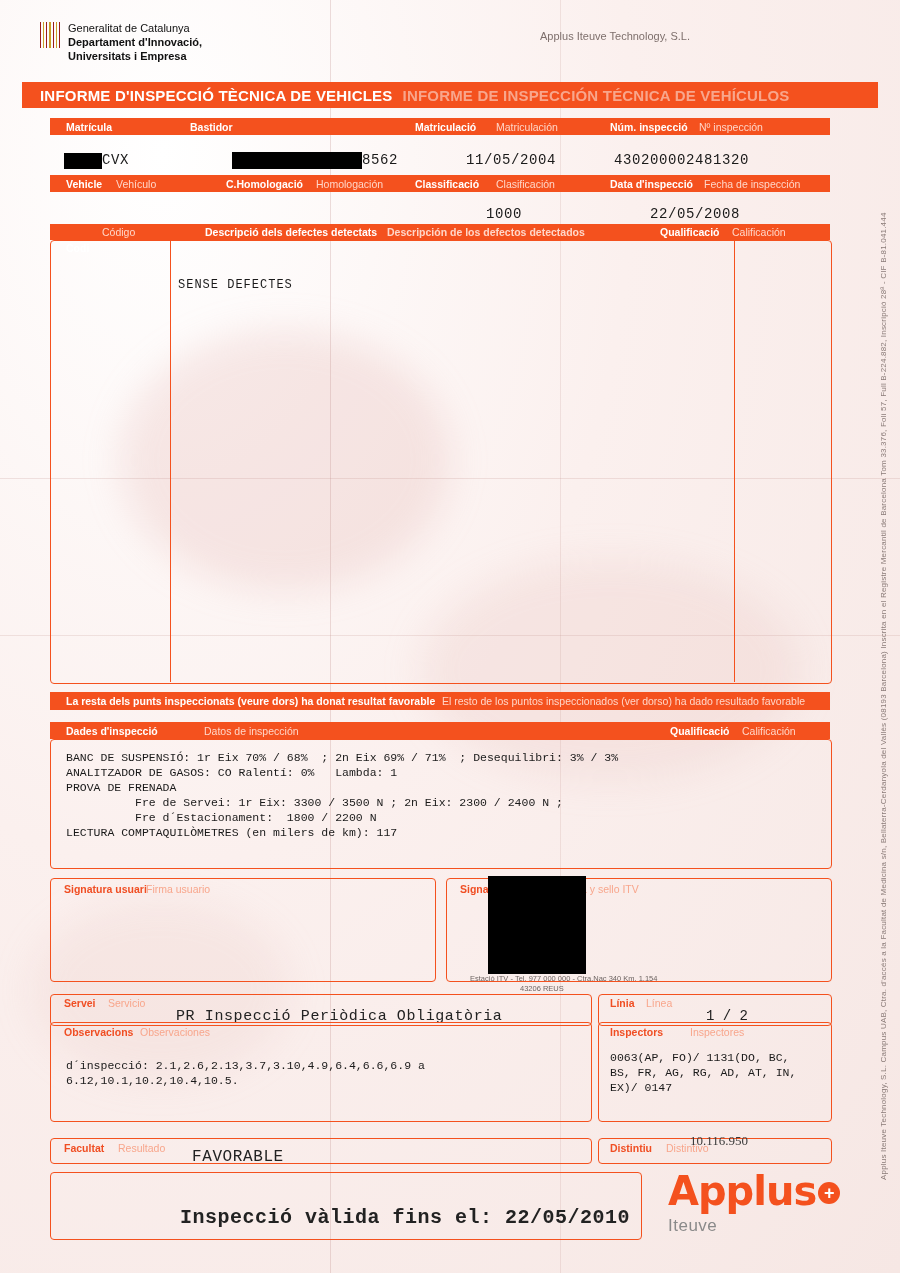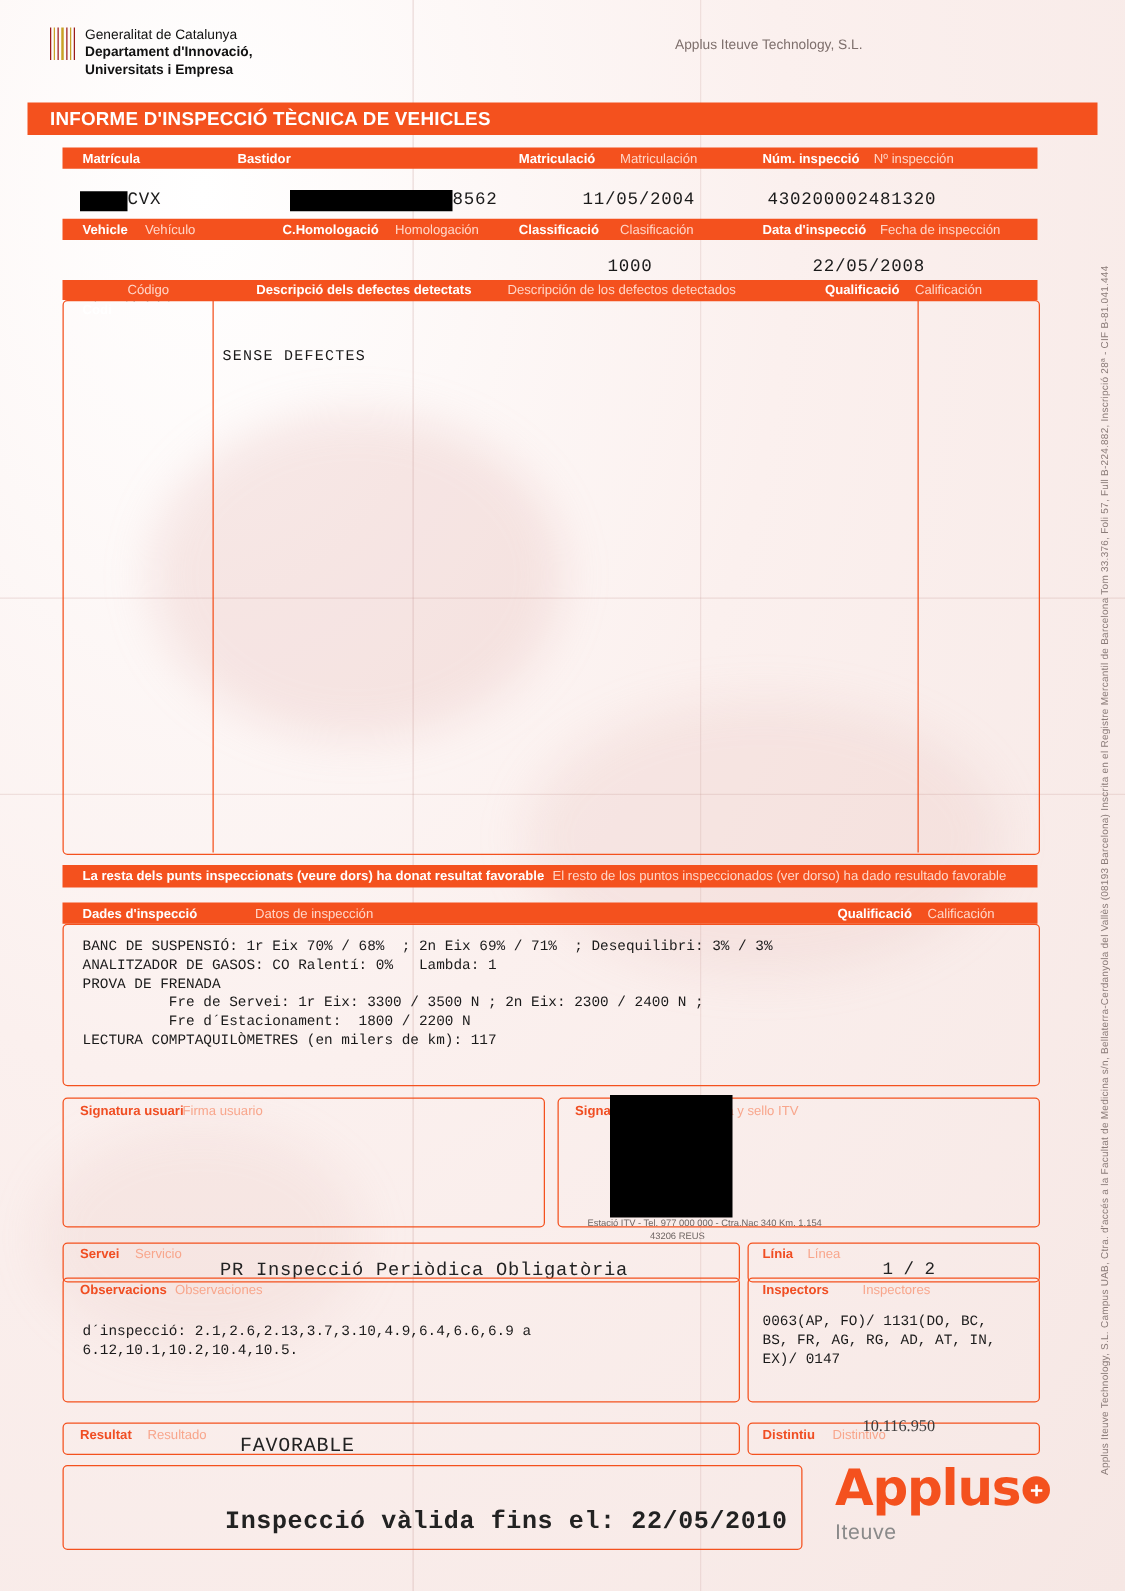--- a/index.html
+++ b/index.html
@@ -106,20 +106,21 @@
     <div class="gencat-txt">
       <div class="l1">Generalitat de Catalunya</div>
       <div class="l2">Departament d'Innovació,</div>
       <div class="l2">Universitats i Empresa</div>
     </div>
   </div>
   <div class="applus-top">Applus Iteuve Technology, S.L.</div>
 
   <div class="hdrbar title-bar">
     <span class="cat">INFORME D'INSPECCIÓ TÈCNICA DE VEHICLES</span>
+    <span class="es">INFORME DE INSPECCIÓN TÉCNICA DE VEHÍCULOS</span>
   </div>
 
   <div class="hdrbar lbl-bar" style="left:50px;top:118px;width:780px;height:17px;">
     <span class="cell" style="left:16px;">Matrícula</span>
     <span class="cell" style="left:140px;">Bastidor</span>
     <span class="cell" style="left:365px;">Matriculació</span>
     <span class="cell es" style="left:442px;font-weight:normal;">Matriculación</span>
     <span class="cell" style="left:560px;">Núm. inspecció</span>
     <span class="cell es" style="left:645px;font-weight:normal;">Nº inspección</span>
   </div>
@@ -143,21 +144,21 @@
   </div>
 
   <div class="val" style="left:64px;top:206px;font-size:13px;margin-top:24px;">VOLVO/S80</div>
   <div class="val" style="left:486px;top:206px;">1000</div>
   <div class="val" style="left:650px;top:206px;">22/05/2008</div>
 
   <div class="hdrbar lbl-bar" style="left:50px;top:224px;width:780px;height:16px;">
     <span class="cell" style="left:16px;margin-top:32px;">Codi</span>
     <span class="cell es" style="left:48px;font-weight:normal;">Código</span>
     <span class="cell" style="left:155px;">Descripció dels defectes detectats</span>
-    <span class="cell es" style="left:352px;font-weight:normal;">Descripción de los defectos detectados</span>
+    <span class="cell es" style="left:333px;font-weight:bold;">Descripción de los defectos detectados</span>
     <span class="cell" style="left:610px;">Qualificació</span>
     <span class="cell es" style="left:678px;font-weight:normal;">Calificación</span>
   </div>
 
   <div class="boxline" style="left:50px;top:240px;width:780px;height:442px;"></div>
   <div class="vline" style="left:170px;top:240px;height:442px;"></div>
   <div class="vline" style="left:734px;top:240px;height:442px;"></div>
   <div class="val mono" style="left:178px;top:278px;font-size:12px;letter-spacing:1px;">SENSE DEFECTES</div>
 
   <div class="hdrbar lbl-bar" style="left:50px;top:692px;width:780px;height:18px;">
@@ -199,21 +200,21 @@
   <div style="position:absolute;left:64px;top:1026px;font-size:10.5px;font-weight:bold;" class="orange">Observacions</div>
   <div style="position:absolute;left:140px;top:1026px;font-size:10.5px;color:#f8a68c;">Observaciones</div>
   <div class="mono" style="position:absolute;left:66px;top:1043px;width:520px;font-size:11.5px;line-height:15px;color:#1a1a1a;"><br><span>d´inspecció: 2.1,2.6,2.13,3.7,3.10,4.9,6.4,6.6,6.9 a</span><br><span>6.12,10.1,10.2,10.4,10.5.</span></div>
 
   <div class="boxline" style="left:598px;top:1022px;width:232px;height:98px;"></div>
   <div style="position:absolute;left:610px;top:1026px;font-size:10.5px;font-weight:bold;" class="orange">Inspectors</div>
   <div style="position:absolute;left:680px;top:1026px;font-size:10.5px;color:#f8a68c;margin-left:10px;">Inspectores</div>
   <div class="mono" style="position:absolute;left:610px;top:1050px;width:215px;font-size:11.5px;line-height:15px;color:#1a1a1a;"><span>0063(AP, FO)/ 1131(DO, BC,</span><br><span>BS, FR, AG, RG, AD, AT, IN,</span><br><span>EX)/ 0147</span></div>
 
   <div class="boxline" style="left:50px;top:1138px;width:540px;height:24px;"></div>
-  <div style="position:absolute;left:64px;top:1142px;font-size:10.5px;font-weight:bold;" class="orange">Resultat</div>
+  <div style="position:absolute;left:64px;top:1142px;font-size:10.5px;font-weight:bold;" class="orange">Facultat</div>
   <div style="position:absolute;left:118px;top:1142px;font-size:10.5px;color:#f8a68c;">Resultado</div>
   <div class="mono" style="position:absolute;left:192px;top:1148px;font-size:16px;letter-spacing:.6px;">FAVORABLE</div>
 
   <div class="boxline" style="left:50px;top:1172px;width:590px;height:66px;"></div>
   <div class="mono" style="position:absolute;left:180px;top:1206px;font-size:20px;font-weight:bold;letter-spacing:.5px;">Inspecció vàlida fins el: 22/05/2010</div>
 
   <div class="boxline" style="left:598px;top:1138px;width:232px;height:24px;"></div>
   <div style="position:absolute;left:610px;top:1142px;font-size:10.5px;font-weight:bold;" class="orange">Distintiu</div>
   <div style="position:absolute;left:666px;top:1142px;font-size:10.5px;color:#f8a68c;">Distintivo</div>
   <div class="distintiu-num">10.116.950</div>

